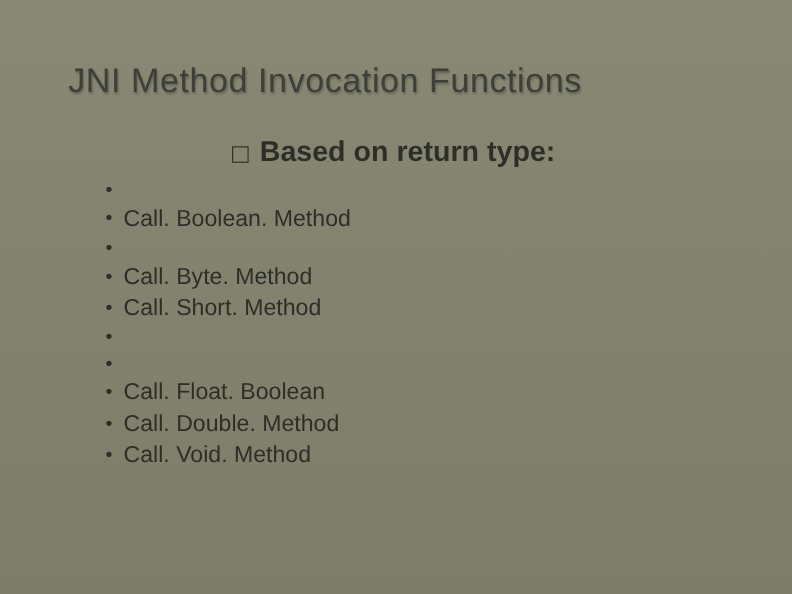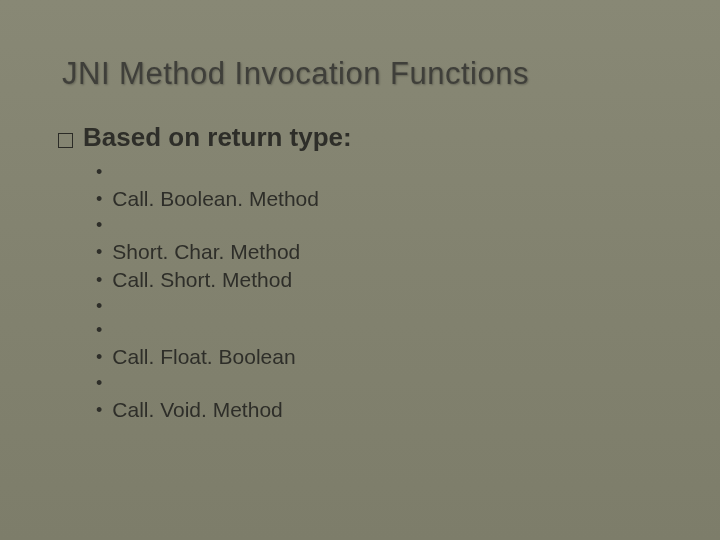--- a/index.html
+++ b/index.html
@@ -23,20 +23,21 @@
     letter-spacing: 0.5px;
     margin-bottom: 30px;
     white-space: nowrap;
   }
   .subhead-row {
     display: flex;
     align-items: baseline;
     gap: 10px;
     margin-bottom: 6px;
     margin-left: -4px;
+    justify-content: center;
   }
   .checkbox {
     width: 15px;
     height: 15px;
     border: 1.5px solid #2b2b26;
     background: transparent;
     display: inline-block;
     flex: 0 0 auto;
     position: relative;
     top: 2px;
@@ -86,37 +87,38 @@
       </li>
     <li>
         <span class="dot">•</span>
         <span>Call. Boolean. Method</span>
       </li>
     <li>
         <span class="dot">•</span>
       </li>
     <li>
         <span class="dot">•</span>
-        <span>Short. Char. Method</span>
+        <span>Call. Byte. Method</span>
       </li>
     <li>
         <span class="dot">•</span>
         <span>Call. Short. Method</span>
       </li>
     <li>
         <span class="dot">•</span>
       </li>
     <li>
         <span class="dot">•</span>
       </li>
     <li>
         <span class="dot">•</span>
         <span>Call. Float. Boolean</span>
       </li>
     <li>
         <span class="dot">•</span>
+        <span>Call. Double. Method</span>
       </li>
     <li>
         <span class="dot">•</span>
         <span>Call. Void. Method</span>
       </li>
   </ul>
 </div>
 
 </body></html>

